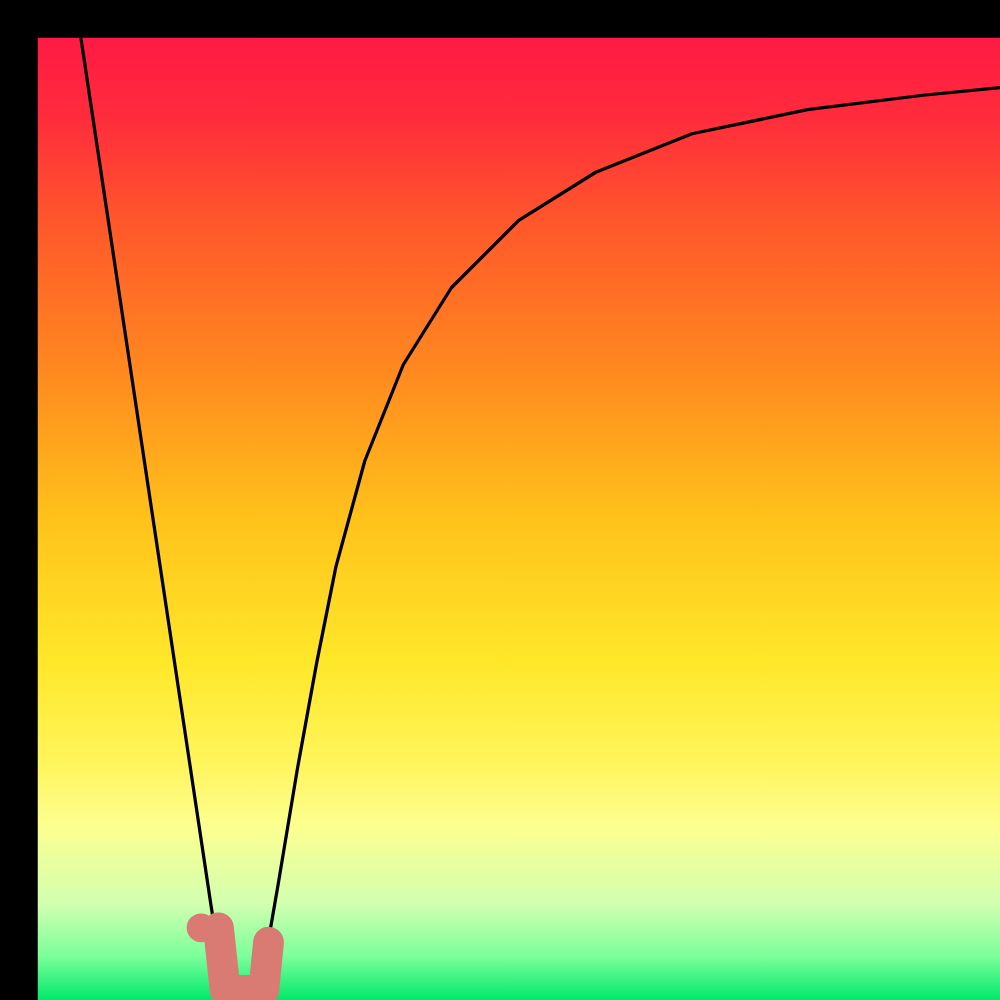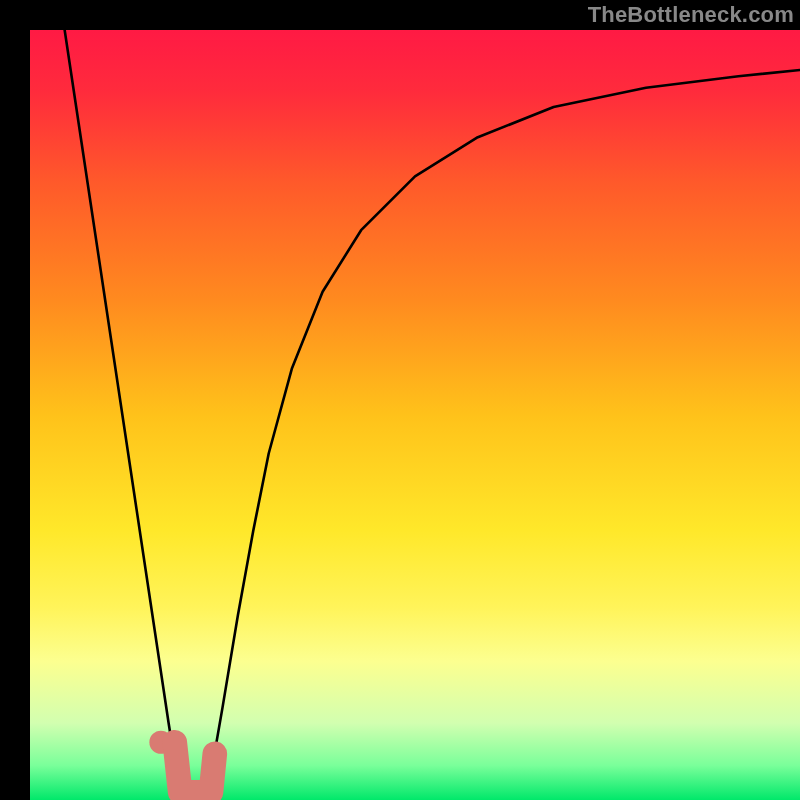--- a/index.html
+++ b/index.html
@@ -64,14 +64,13 @@
       <g id="curves">
           <polyline points="34.65,0.00 46.20,77.00 57.75,154.00 69.30,231.00 80.85,308.00 92.40,385.00 103.95,462.00 115.50,539.00 127.05,616.00 138.60,693.00 150.15,766.15" fill="none" stroke="#000000" stroke-width="2.6" stroke-linecap="round" stroke-linejoin="round"></polyline>
           <polyline points="177.10,766.15 192.50,677.60 207.90,585.20 223.30,500.50 238.70,423.50 261.80,338.80 292.60,261.80 331.10,200.20 385.00,146.30 446.60,107.80 523.60,77.00 616.00,57.75 708.40,46.20 770.00,40.04" fill="none" stroke="#000000" stroke-width="2.6" stroke-linecap="round" stroke-linejoin="round"></polyline>
         </g>
       <g id="markers">
           <circle cx="130.90" cy="712.25" r="11.55" fill="#d97b72"></circle>
           <polyline points="144.76,712.25 150.15,762.30 180.95,762.30 184.80,723.80" fill="none" stroke="#d97b72" stroke-width="24.64" stroke-linecap="round" stroke-linejoin="round"></polyline>
         </g>
     </svg>
   </div>
-  <div class="watermark">TheBottleneck.com</div>
 </div>
 
 </body></html>

